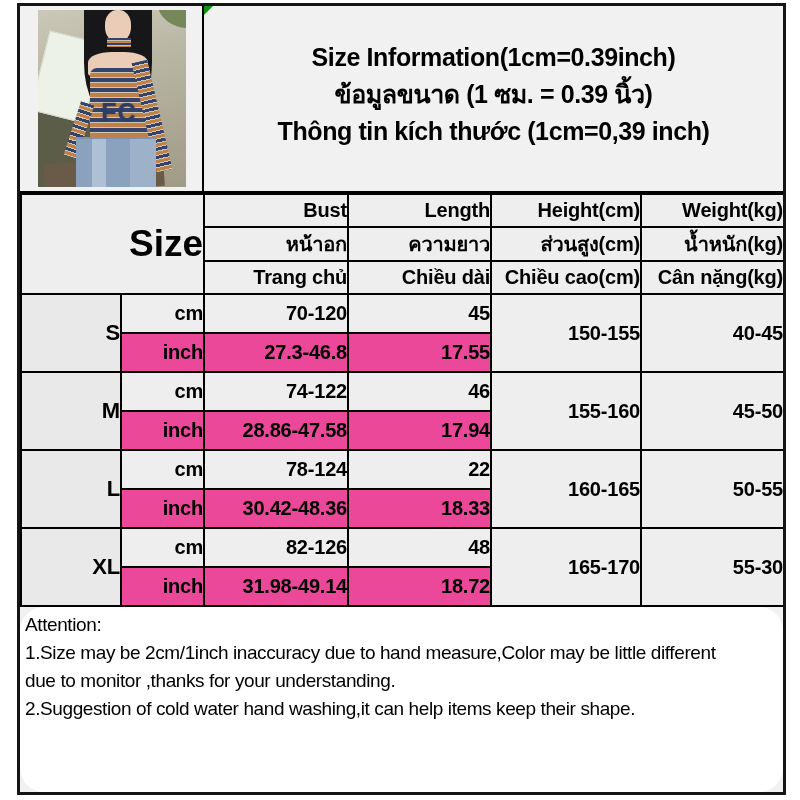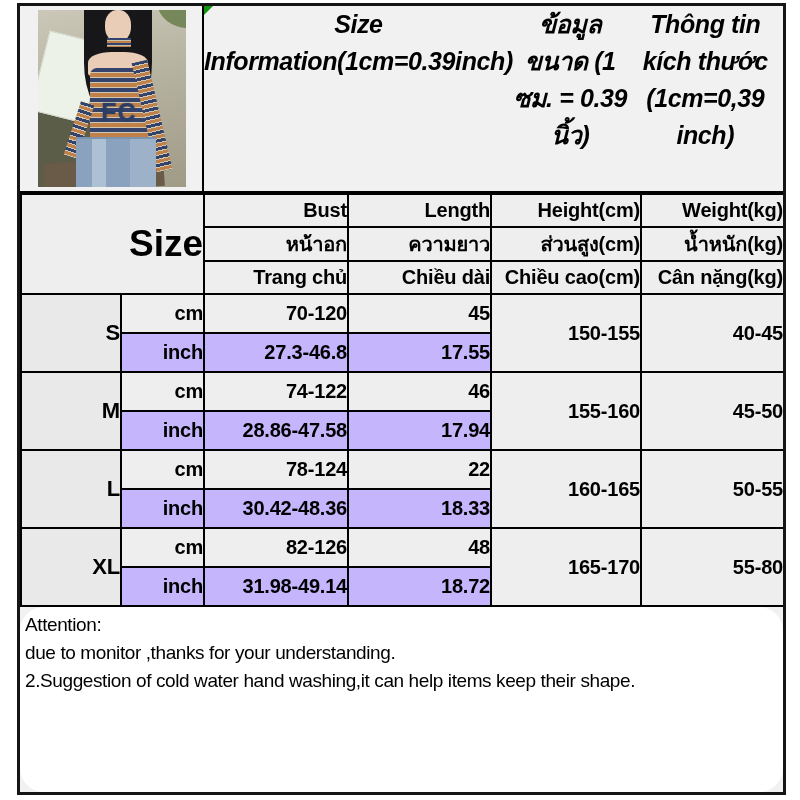--- a/index.html
+++ b/index.html
@@ -29,25 +29,24 @@
   }
   .photo-cell{
     width:184px;flex:0 0 184px;
     border-right:2px solid #000;
     box-sizing:border-box;
     background:#f1f1f1;
     position:relative;
   }
   .title-cell{
     flex:1;
-    display:flex;justify-content:center;
+    display:flex;flex-direction:column;justify-content:center;
     text-align:center;
     position:relative;
     padding-bottom:8px;
-    font-style:italic;
   }
   .title-line{
     font-weight:bold;
     font-size:25px;
     line-height:37px;
     letter-spacing:-0.4px;
   }
   .green-marker{
     position:absolute;left:0;top:0;
     width:0;height:0;
@@ -101,21 +100,21 @@
     font-size:20px;
     background:#eeeeee;
     padding:0;
     overflow:hidden;
     letter-spacing:-0.2px;
   }
   .size-table tr.hdr td{height:31px;}
   .size-table tr.body td{height:37px;}
   td.size-head{font-size:37px;letter-spacing:0;}
   td.size-letter{font-size:22px;background:#e9e9e9;}
-  td.white{background:#c4b5fd;}
+  td.white{background:#ec4899;}
   
   .attention{
     flex:1;
     background:#ffffff;
     padding:4px 6px 0 5px;
     font-size:19px;
     line-height:28px;
     letter-spacing:-0.4px;
     font-weight:normal;
     border-radius:24px;
@@ -226,30 +225,31 @@
           <td class="white">30.42-48.36</td>
           <td class="white">18.33</td>
         </tr>
 
         <tr class="body">
           <td class="size-letter" rowspan="2">XL</td>
           <td>cm</td>
           <td>82-126</td>
           <td>48</td>
           <td rowspan="2">165-170</td>
-          <td rowspan="2">55-80</td>
+          <td rowspan="2">55-30</td>
         </tr>
         <tr class="body">
           <td class="white">inch</td>
           <td class="white">31.98-49.14</td>
           <td class="white">18.72</td>
         </tr>
       </tbody>
     </table>
 
     <div class="attention">
       <div>Attention:</div>
+      <div>1.Size may be 2cm/1inch inaccuracy due to hand measure,Color may be little different</div>
       <div>due to monitor ,thanks for your understanding.</div>
       <div>2.Suggestion of cold water hand washing,it can help items keep their shape.</div>
     </div>
 
   </div>
 </div>
 
 </body></html>

